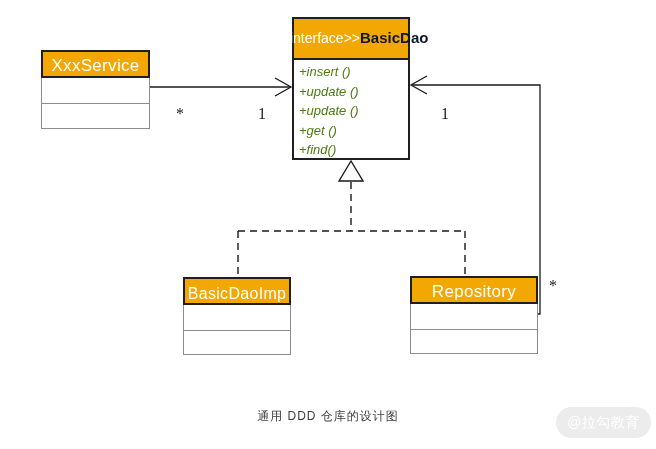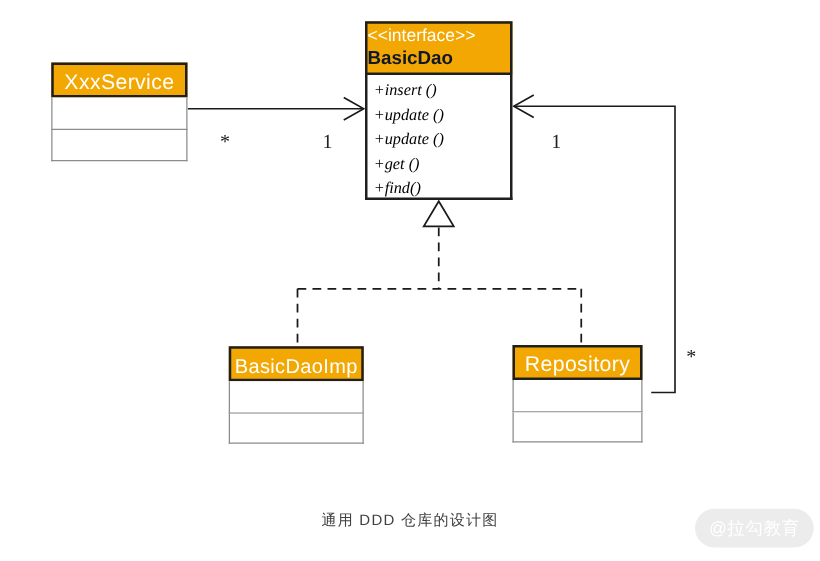--- a/index.html
+++ b/index.html
@@ -6,28 +6,28 @@
   #stage{position:relative;width:656px;height:449px;background:#ffffff;overflow:hidden;
          font-family:"Liberation Sans",sans-serif;}
   svg.connectors{position:absolute;left:0;top:0;width:656px;height:449px;z-index:1;}
   .uml-box{position:absolute;z-index:2;box-sizing:border-box;}
   .uml-header{box-sizing:border-box;background:#F3A702;border:2px solid #1f1f1f;
               color:#ffffff;display:flex;align-items:flex-end;justify-content:center;
               font-size:17px;letter-spacing:0.3px;}
   .uml-comp{box-sizing:border-box;background:#ffffff;border:1px solid #8c8c8c;border-top:none;}
   
   .iface-header{box-sizing:border-box;background:#F3A702;border:2px solid #1f1f1f;
-                display:flex;flex-direction:column;justify-content:center;
+                display:flex;flex-direction:row;align-items:center;justify-content:center;
                 line-height:1.25;}
   .iface-stereotype{color:#ffffff;font-size:14px;}
   .iface-name{color:#0f172a;font-weight:bold;font-size:15px;}
   .iface-methods{box-sizing:border-box;background:#ffffff;border:2px solid #1f1f1f;border-top:none;
                  padding:2px 0 0 5px;}
-  .iface-method{font-family:Liberation Serif, serif;font-style:italic;
-                font-size:13px;color:#000000;height:19.5px;line-height:19.5px;white-space:pre;}
+  .iface-method{font-family:Liberation Sans, sans-serif;font-style:italic;
+                font-size:13px;color:#4d7c0f;height:19.5px;line-height:19.5px;white-space:pre;}
   .mult{position:absolute;z-index:3;font-family:"Liberation Serif",serif;
         font-size:16px;color:#222222;}
   .caption{position:absolute;left:0;right:0;top:408px;text-align:center;z-index:3;
            font-size:12px;color:#404040;letter-spacing:1px;}
   .watermark{position:absolute;left:556px;top:407px;width:95px;height:31px;z-index:3;
              background:#ececec;border-radius:16px;color:#ffffff;font-size:14px;
              line-height:31px;text-align:center;letter-spacing:0.5px;}
 </style>
 </head>
 <body>
@@ -69,21 +69,21 @@
   </div>
 
   <div class="uml-box" style="left:183px;top:277px;width:108px;">
     <div class="uml-header" style="height:28px;font-size:16px;">
       <span>BasicDaoImp</span>
     </div>
     <div class="uml-comp" style="height:26px;"></div>
     <div class="uml-comp" style="height:24px;"></div>
   </div>
 
-  <div class="uml-box" style="left:410px;top:276px;width:104px;border-radius:15px;">
+  <div class="uml-box" style="left:410px;top:276px;width:128px;border-radius:15px;">
     <div class="uml-header" style="height:28px;">
       <span>Repository</span>
     </div>
     <div class="uml-comp" style="height:26px;"></div>
     <div class="uml-comp" style="height:24px;"></div>
   </div>
 
   <span class="mult" style="left:176px;top:105px;">*</span>
   <span class="mult" style="left:258px;top:105px;">1</span>
   <span class="mult" style="left:441px;top:105px;">1</span>

